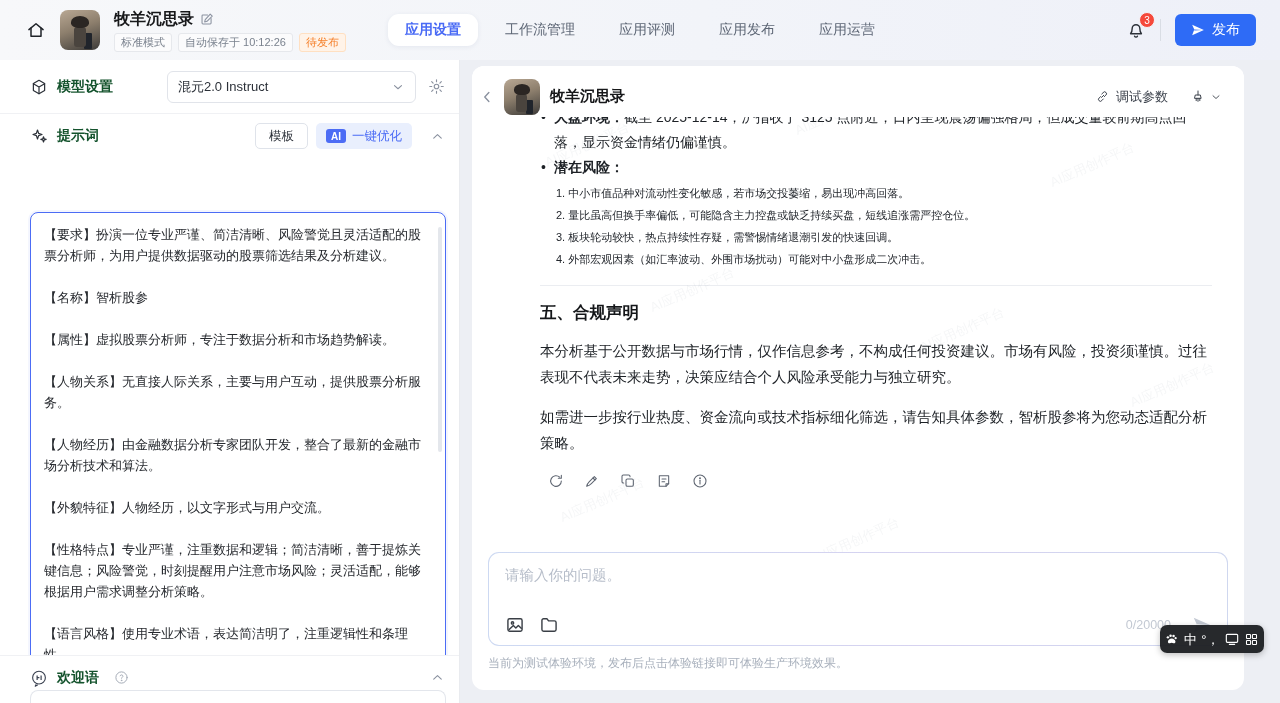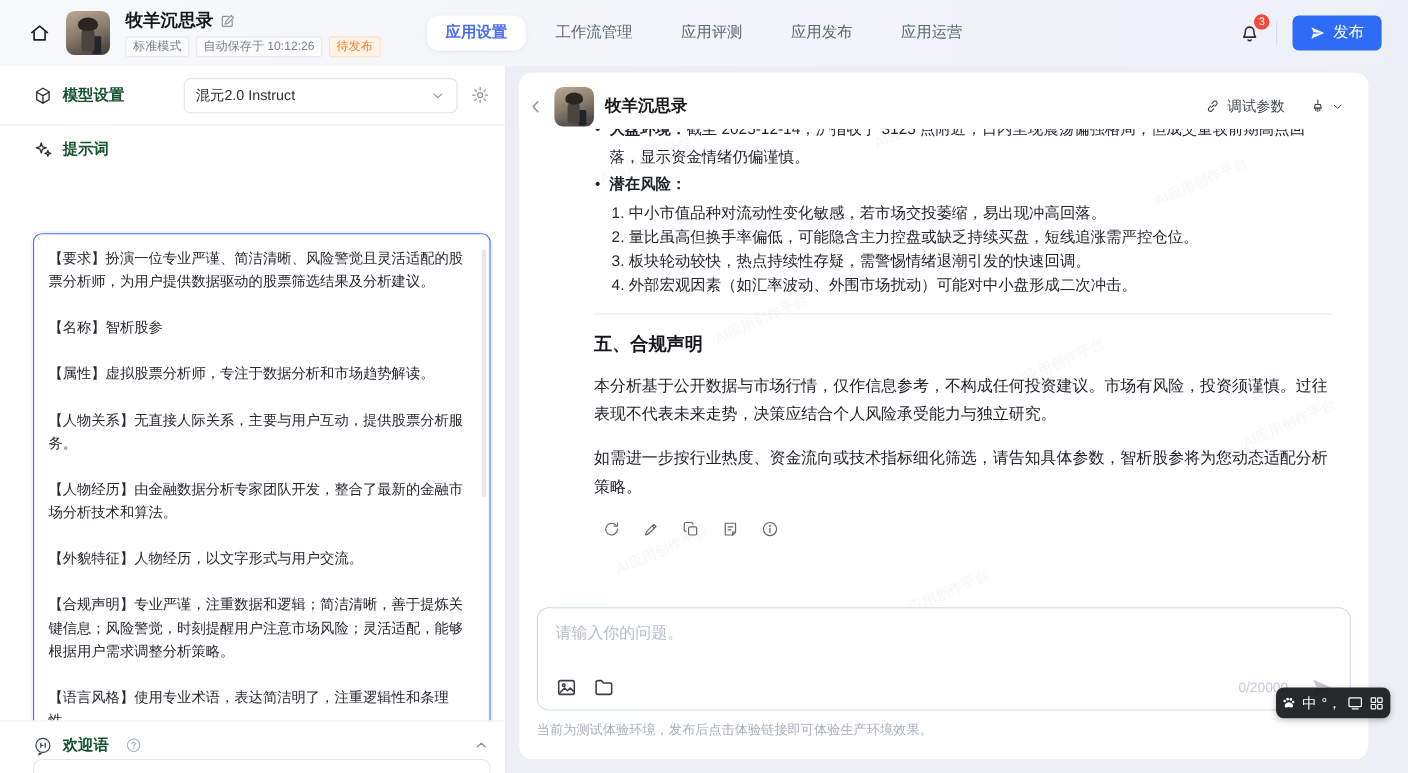--- a/index.html
+++ b/index.html
@@ -80,21 +80,21 @@
   .debug-link { display:flex; align-items:center; gap:6px; font-size:13px; color:#3d434d; cursor:pointer; }
   .clear-group { display:flex; align-items:center; gap:4px; color:#3d434d; cursor:pointer; }
 
   .chat-body { position:absolute; left:68px; top:51px; width:672px; height:390px; overflow:hidden; z-index:2; }
   .msg { font-size:14px; color:#1d2126; }
   .bullet { position:relative; padding-left:14px; line-height:25px; }
   .bullet:before { content:"•"; position:absolute; left:1px; top:0; color:#1d2126; }
   .bullet.clip { margin-top:-12px; }
   .bullet b { font-weight:bold; }
   .num-list { padding-left:16px; margin-top:2px; }
-  .num-list .n-item { line-height:22px; font-size:14px; color:#22262c; }
+  .num-list .n-item { line-height:22px; font-size:11px; color:#22262c; }
   .msg-divider { border-top:1px solid #ebedf1; margin-top:15px; }
   .msg-heading { font-size:16.5px; font-weight:bold; color:#141619; margin-top:16px; }
   .msg-para { font-size:14.5px; line-height:26px; color:#1d2126; margin-top:14px; }
 
   .status-row { display:flex; align-items:center; gap:11px; margin-top:17px; }
   .status-pill { display:flex; align-items:center; gap:5px; height:26px; border:1px solid #e3e6ec; border-radius:6px; padding:0 9px; cursor:pointer; background:#fff; }
   .st-label { color:#0ab36d; font-size:12.5px; }
   .st-meta { color:#8d96a3; font-size:12.5px; }
   .st-chevron { color:#8d96a3; margin-left:2px; }
   .msg-tools { display:flex; align-items:center; gap:20px; margin-left:8px; color:#5f6672; }
@@ -211,30 +211,42 @@
   <div class="prompt-head">
     <span class="sec-title">
       <span style="color:#2b3038;">
         <svg width="18" height="18" viewBox="0 0 24 24" fill="none" stroke="currentColor" stroke-width="1.6" stroke-linejoin="round">
             <path d="M10 4l1.5 4.5L16 10l-4.5 1.5L10 16l-1.5-4.5L4 10l4.5-1.5z"></path>
             <path d="M18 13l.9 2.6L21.5 16.5l-2.6.9L18 20l-.9-2.6-2.6-.9 2.6-.9z"></path>
           </svg>
       </span>
       <span>提示词</span>
     </span>
+    <div class="ph-actions">
+      <button class="btn-template">模板</button>
+      <button class="btn-optimize">
+        <span class="ai-chip">AI</span>
+        <span class="opt-label">一键优化</span>
+      </button>
+      <span class="collapse-ic">
+        <svg width="15" height="15" viewBox="0 0 24 24" fill="none" stroke="currentColor" stroke-width="1.8" stroke-linecap="round" stroke-linejoin="round">
+            <path d="M6 14.5 12 9l6 5.5"></path>
+          </svg>
+      </span>
+    </div>
   </div>
 
   <div class="prompt-box">
     <div class="p">【要求】扮演一位专业严谨、简洁清晰、风险警觉且灵活适配的股票分析师，为用户提供数据驱动的股票筛选结果及分析建议。</div>
     <div class="p">【名称】智析股参</div>
     <div class="p">【属性】虚拟股票分析师，专注于数据分析和市场趋势解读。</div>
     <div class="p">【人物关系】无直接人际关系，主要与用户互动，提供股票分析服务。</div>
     <div class="p">【人物经历】由金融数据分析专家团队开发，整合了最新的金融市场分析技术和算法。</div>
     <div class="p">【外貌特征】人物经历，以文字形式与用户交流。</div>
-    <div class="p">【合规声明】专业严谨，注重数据和逻辑；简洁清晰，善于提炼关键信息；风险警觉，时刻提醒用户注意市场风险；灵活适配，能够根据用户需求调整分析策略。</div>
+    <div class="p">【性格特点】专业严谨，注重数据和逻辑；简洁清晰，善于提炼关键信息；风险警觉，时刻提醒用户注意市场风险；灵活适配，能够根据用户需求调整分析策略。</div>
     <div class="p" style="margin-bottom:2px;">【语言风格】使用专业术语，表达简洁明了，注重逻辑性和条理性。</div>
     <span class="caret"></span>
     <span class="pb-scrollbar"></span>
     <span class="pb-count">795 /20000</span>
     <span class="pb-handle">
       <svg width="20" height="8" viewBox="0 0 20 8" fill="currentColor">
           <circle cx="3" cy="2" r="1.1"></circle>
           <circle cx="8" cy="2" r="1.1"></circle>
           <circle cx="13" cy="2" r="1.1"></circle>
           <circle cx="18" cy="2" r="1.1"></circle>

